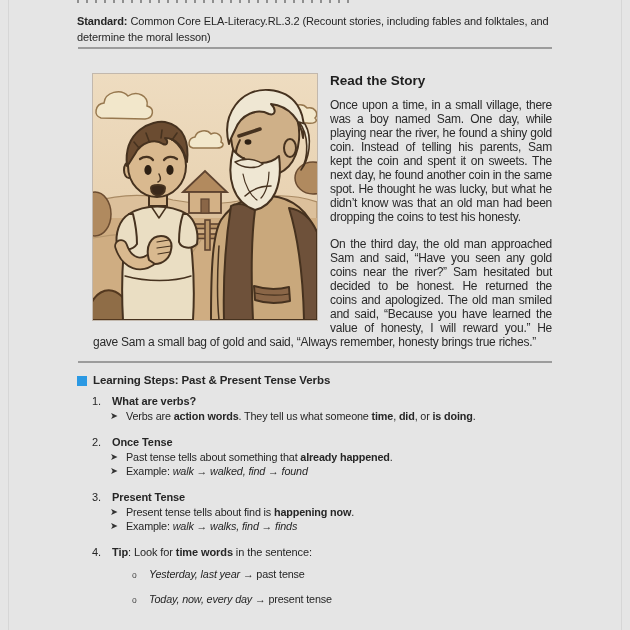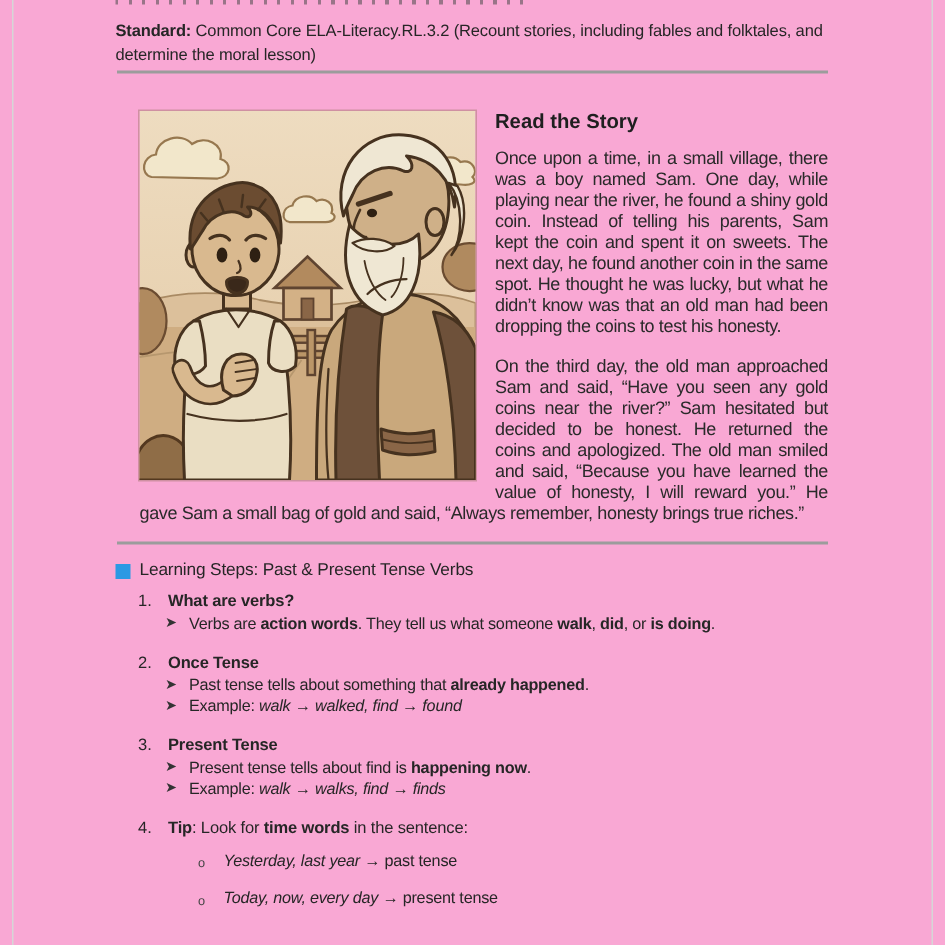--- a/index.html
+++ b/index.html
@@ -1,18 +1,18 @@
 <!DOCTYPE html>
 <html><head>
 <meta charset="utf-8">
 <style>
   html,body{margin:0;padding:0;background:#ffffff;}
   body{width:630px;height:630px;overflow:hidden;position:relative;
        font-family:"Liberation Sans",sans-serif;color:#262626;}
-  .page{position:absolute;inset:0;background:#f9a8d4;}
+  .page{position:absolute;inset:0;background:#e5e5e5;}
   .page-edge{position:absolute;top:0;bottom:0;width:1px;background:#d6d6d6;}
   .page-edge.left{left:8px;}
   .page-edge.right{right:8px;}
   .content{position:absolute;left:77px;width:475px;top:0;}
 
   .remnant{position:absolute;top:0;left:0;width:272px;height:3px;opacity:.55;
     background:repeating-linear-gradient(90deg,#4a4a4a 0 2px,transparent 2px 9px);}
 
   .standard{position:absolute;top:2px;left:0;right:0;font-size:11px;line-height:16px;
     letter-spacing:-0.1px;}
@@ -22,21 +22,21 @@
 
   .story{position:absolute;top:66px;left:16px;right:0;}
   .illustration{float:left;width:224px;height:246px;margin:8px 13px 5px 0;
     outline:1px solid rgba(130,100,70,.35);}
   .illustration svg{display:block;width:224px;height:246px;}
   .story h2{margin:6px 0 9px;font-size:13.5px;line-height:17px;font-weight:700;color:#1f1f1f;}
   .story p{margin:0 0 13px;font-size:12px;line-height:14px;text-align:justify;
     letter-spacing:-0.25px;color:#2a2a2a;}
 
   .learning{position:absolute;top:374px;left:0;right:0;font-size:11px;}
-  .learn-head{display:flex;align-items:flex-end;gap:6px;font-weight:400;font-size:11.5px;
+  .learn-head{display:flex;align-items:flex-end;gap:6px;font-weight:700;font-size:11.5px;
     letter-spacing:-0.1px;}
   .bluesq{width:10px;height:10px;display:inline-block;flex:0 0 10px;}
   .steps{margin-top:8px;padding-left:15px;}
   .step{display:flex;margin-bottom:11px;}
   .num{width:20px;flex:0 0 20px;line-height:15px;}
   .step-body{flex:1;}
   .step-title{font-size:11px;line-height:15px;letter-spacing:-0.1px;}
   .bullet-row{display:flex;margin-left:-2px;line-height:14.5px;}
   .arrow{width:16px;flex:0 0 16px;font-size:9.5px;color:#333;}
   .bullet-text{flex:1;font-size:10.8px;letter-spacing:-0.15px;}
@@ -166,21 +166,21 @@
       </div>
 
       <div class="steps">
 
         <div class="step">
           <span class="num">1.</span>
           <div class="step-body">
             <div class="step-title"><span class="b">What are verbs?</span></div>
             <div class="bullet-row">
               <span class="arrow">➤</span>
-              <div class="bullet-text"><span>Verbs are </span><span class="b">action words</span><span>. They tell us what someone </span><span class="b">walk</span><span>, </span><span class="b">did</span><span>, or </span><span class="b">is doing</span><span>.</span></div>
+              <div class="bullet-text"><span>Verbs are </span><span class="b">action words</span><span>. They tell us what someone </span><span class="b">time</span><span>, </span><span class="b">did</span><span>, or </span><span class="b">is doing</span><span>.</span></div>
             </div>
           </div>
         </div>
 
         <div class="step">
           <span class="num">2.</span>
           <div class="step-body">
             <div class="step-title"><span class="b">Once Tense</span></div>
             <div class="bullet-row">
               <span class="arrow">➤</span>

